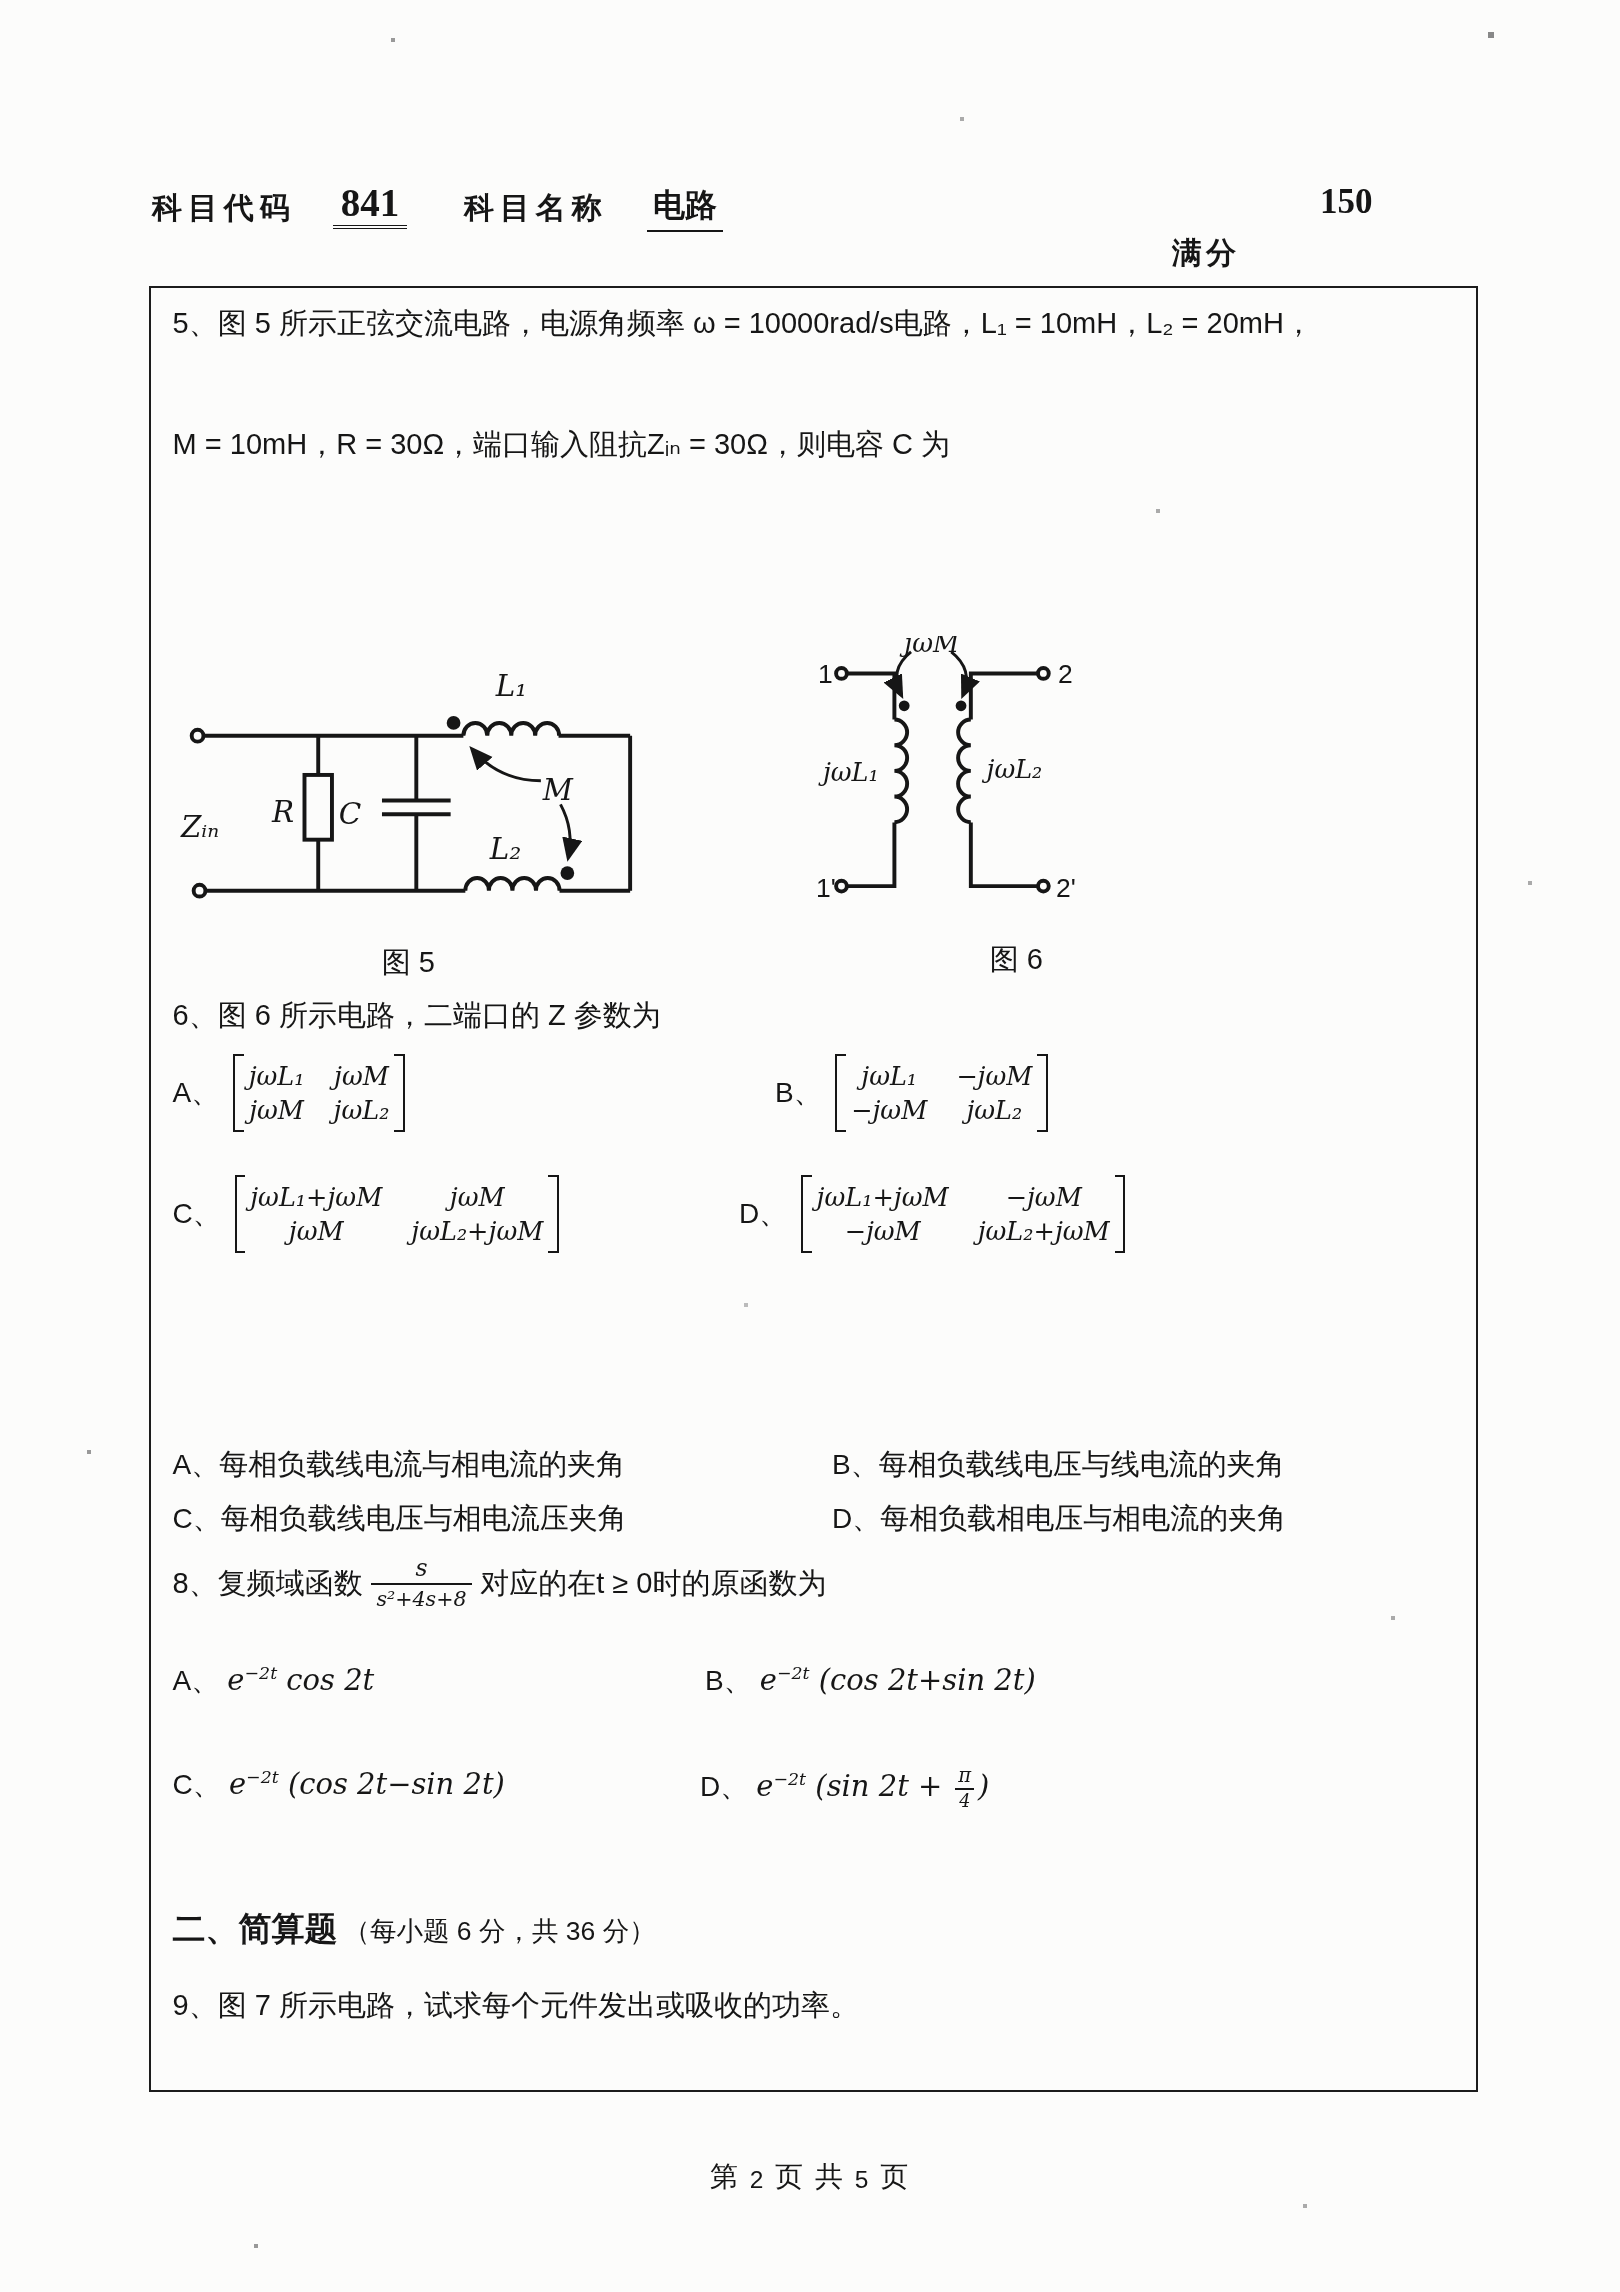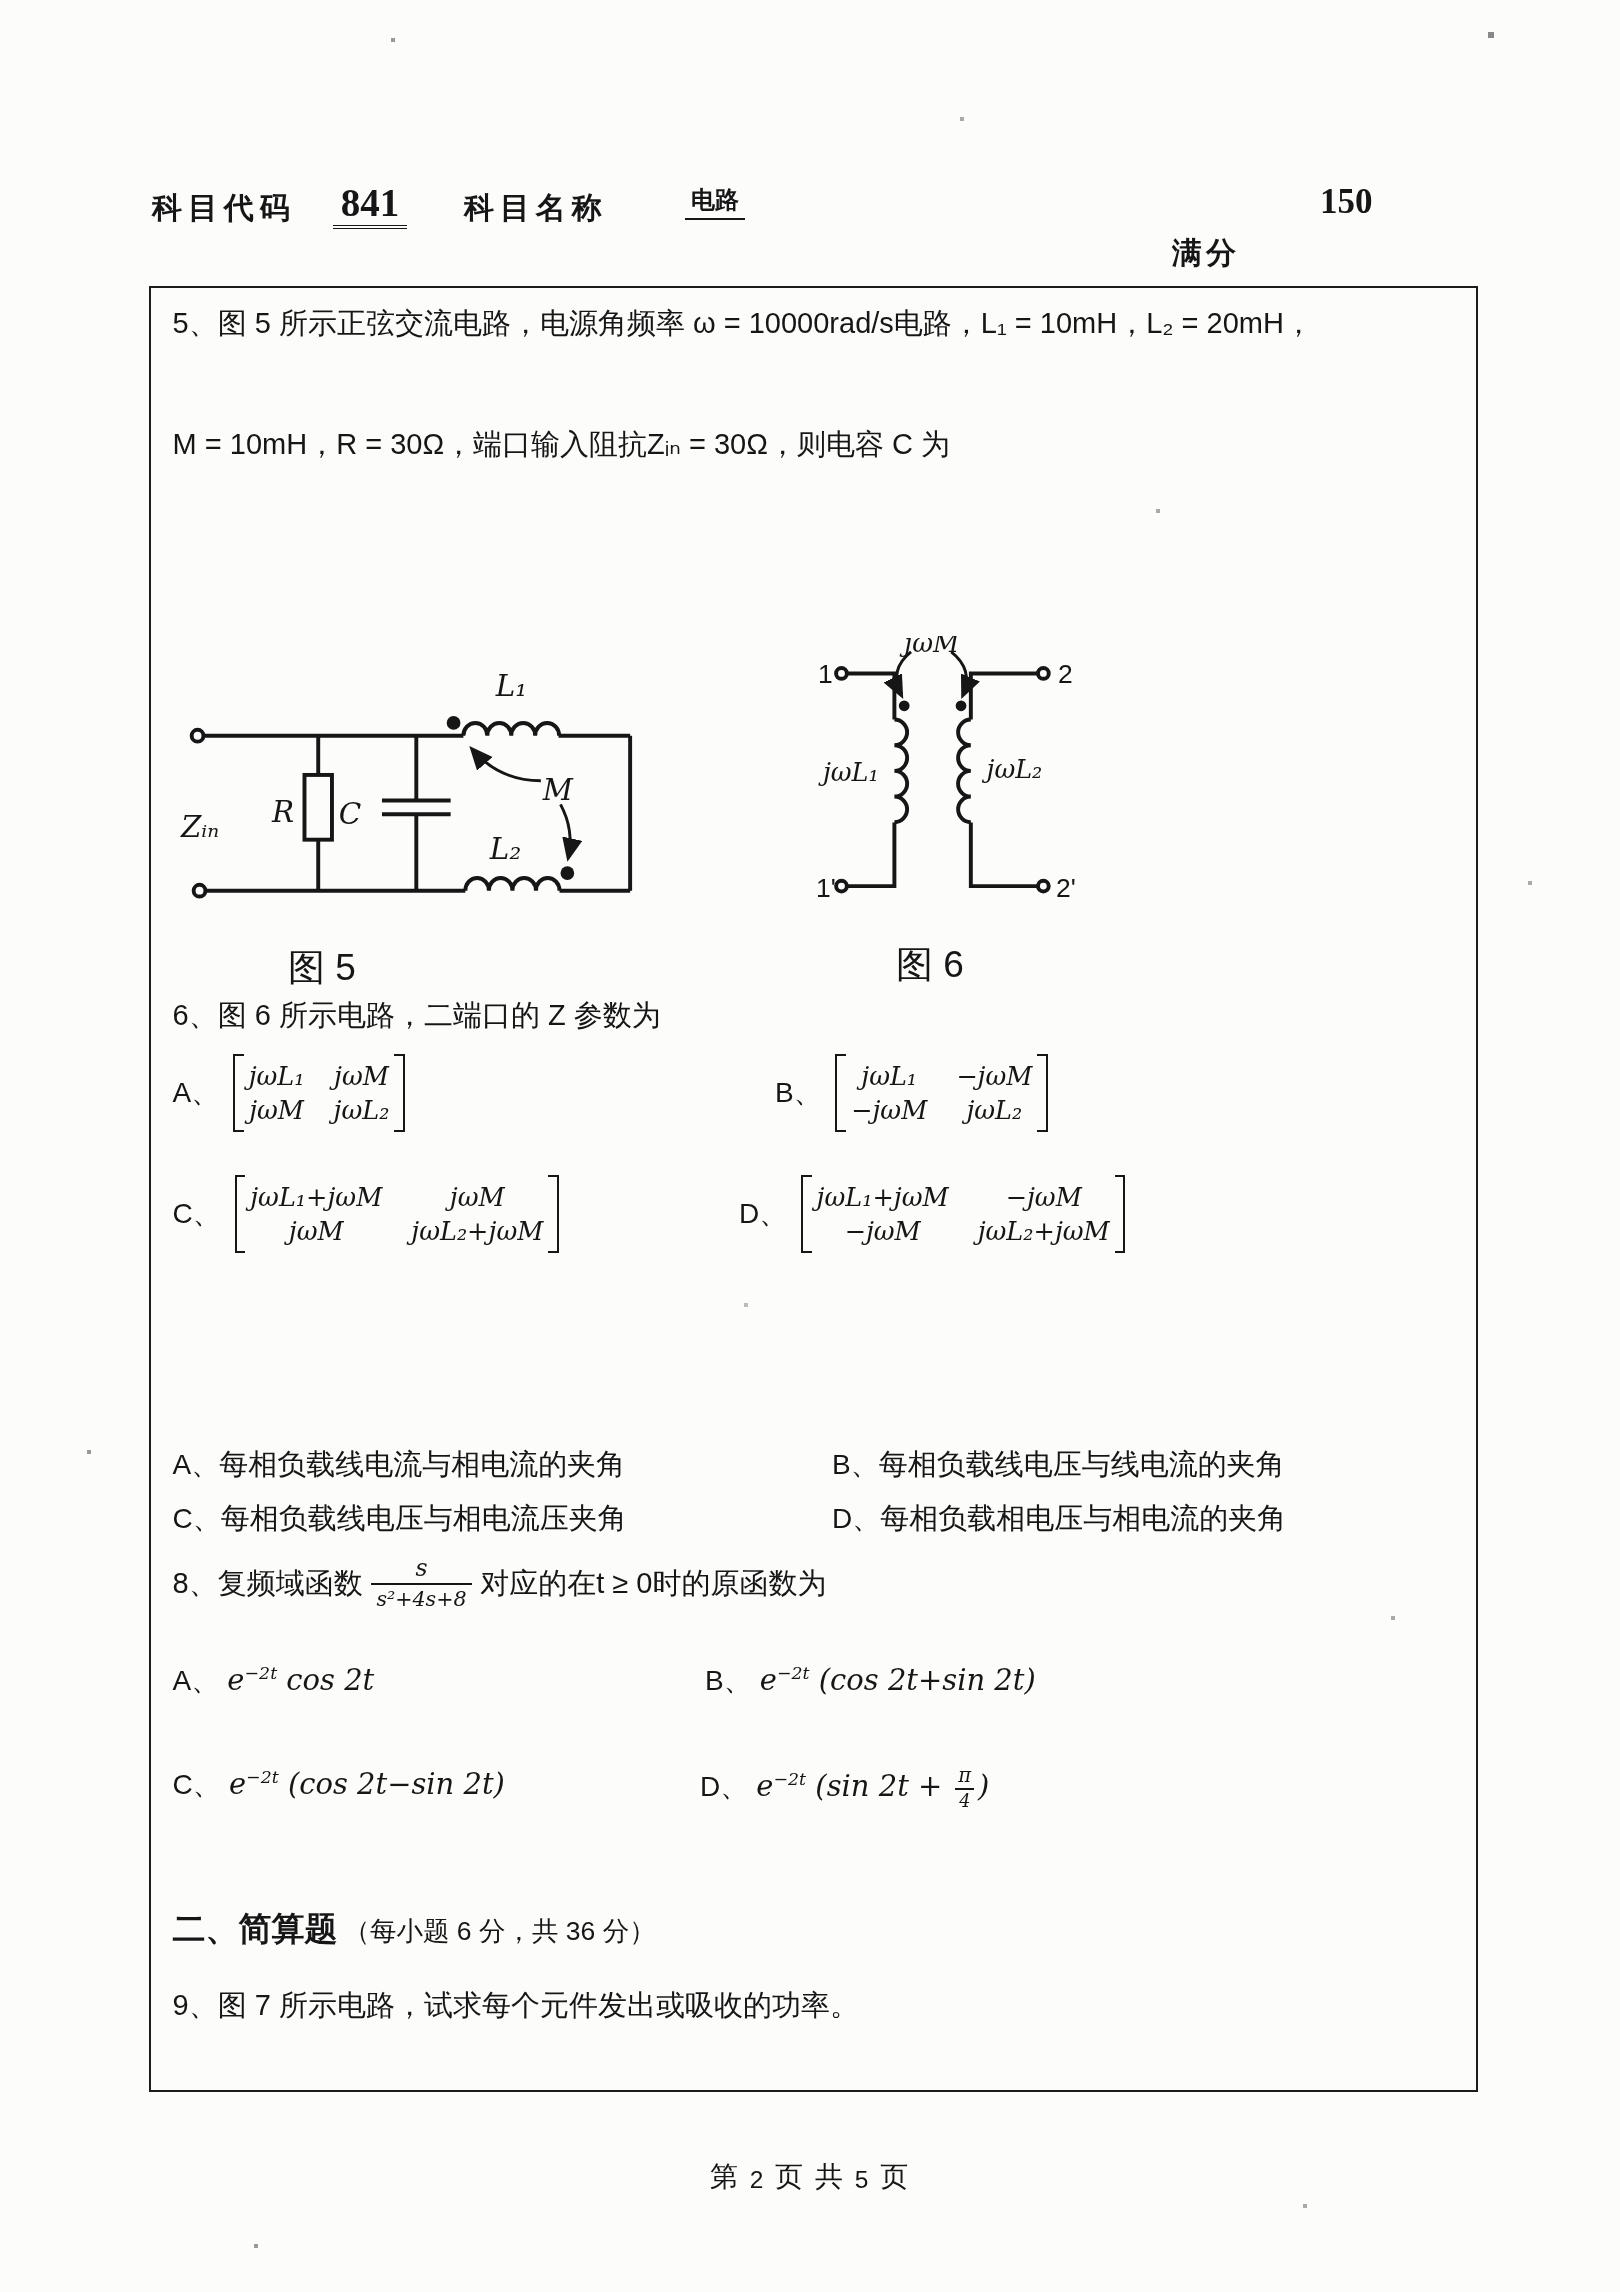--- a/index.html
+++ b/index.html
@@ -14,21 +14,21 @@
                 1157px 510px 0 1px #aaa, 88px 1451px 0 1px #999, 1529px 882px 0 1px #aaa,
                 745px 1304px 0 1px #bbb, 1392px 1617px 0 1px #aaa, 255px 2245px 0 1px #999,
                 1304px 2205px 0 1px #aaa; }
 
   
   .header { position:absolute; top:178px; left:152px; width:1323px; height:59px; font-size:30px; font-weight:bold; }
   .header span { position:absolute; white-space:nowrap; }
   .h-code-label { left:0; top:9.8px; letter-spacing:5.9px; }
   .h-code      { left:181px; top:2px; font-size:39px; font-family:"Liberation Serif","DejaVu Serif",serif; border-bottom:4.9px double #161616; padding:0 7.8px 0 7.8px; }
   .h-name-label{ left:312px; top:9.8px; letter-spacing:5.9px; }
-  .h-name      { left:495px; top:5.9px; font-size:24px; border-bottom:2.9px solid #161616; padding:0 5.9px 2px 5.9px;margin-left:38px; }
+  .h-name      { left:495px; top:5.9px; font-size:32px; border-bottom:2.9px solid #161616; padding:0 5.9px 2px 5.9px; }
   .h-score-label{ left:1020px; top:9.8px; letter-spacing:3.9px;margin-top:45px; }
   .h-score     { left:1168px; top:3.9px; font-size:35px; font-family:"Liberation Serif","DejaVu Serif",serif; }
 
   
   .box { position:absolute; left:149px; top:286px; width:1325px; height:1802px;
          border:2.9px solid #1c1c1c; font-size:29px; }
   .box > div { position:absolute; white-space:nowrap; }
   .qtext { left:21.6px; line-height:1.35; }
 
   .optrow span.opt { position:absolute; white-space:nowrap; }
@@ -54,21 +54,21 @@
   .mat::after  { content:""; position:absolute; right:0; top:0; bottom:0; width:8.8px;
                  border:2.9px solid #161616; border-left:none; }
   .mat .cell { text-align:center; }
 
   .q8f { display:flex; align-items:center; }
   .exp sup { font-size:0.60em; }
 
   .section-title { font-size:33px; font-weight:bold; }
   .section-note  { font-size:26.5px; font-weight:normal; margin-left:5.9px;margin-top:26px; }
 
-  .fig-caption { position:absolute; text-align:left; font-size:37px; width:147px; }
+  .fig-caption { position:absolute; text-align:right; font-size:29px; width:147px; }
 
   svg text { font-family:"DejaVu Serif","DejaVu Sans",serif; }
   svg .lbl { font-style:italic; font-size:30px; fill:#161616; }
   svg .lbl-sm { font-style:italic; font-size:26px; fill:#161616; }
   svg .term { font-style:normal; font-size:27px; fill:#161616; font-family:"Liberation Sans","DejaVu Sans",sans-serif; }
 
   
   .footer { position:absolute; top:2158px; left:0; width:1620px; text-align:center;
             font-size:28px; letter-spacing:2px; }
   .footer .num { font-size:24.5px; padding:0 9.8px; position:relative; top:2px; }

